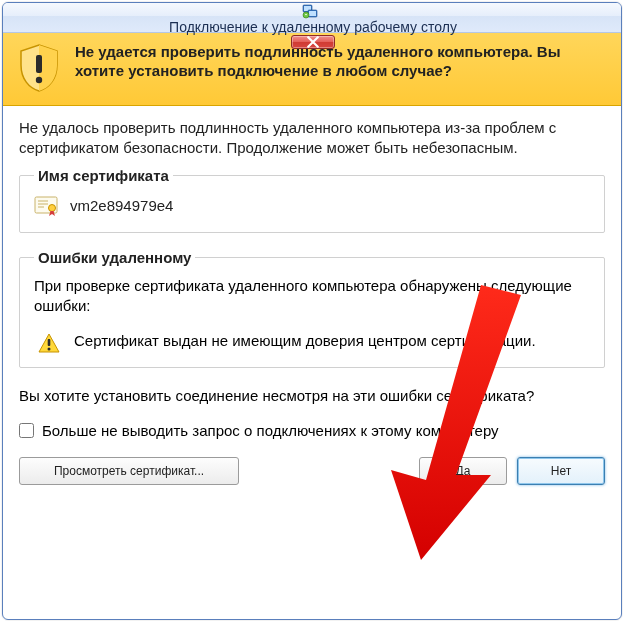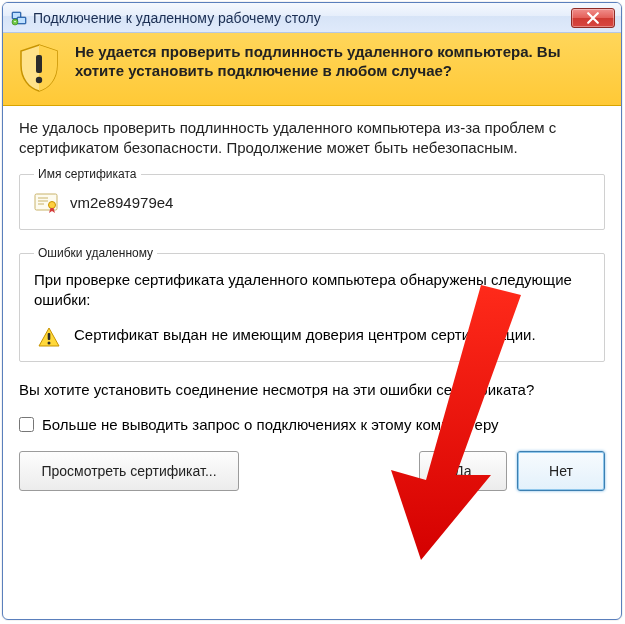--- a/index.html
+++ b/index.html
@@ -28,20 +28,21 @@
   }
   .titlebar {
     height: 30px;
     background: linear-gradient(to bottom, #f5f9fe 0%, #e6eefb 45%, #d7e4f7 46%, #dfeafb 100%);
     border-bottom: 1px solid #b5c7e5;
     display: flex;
     align-items: center;
     padding: 0 6px 0 8px;
     border-radius: 5px 5px 0 0;
     position: relative;
+    flex-direction: column;
   }
   .titlebar .app-icon {
     width: 16px; height: 16px;
     margin-right: 6px;
     position: relative;
   }
   .titlebar .title-text {
     color: #1b2e52;
     font-size: 14px;
     flex: 1;
@@ -89,21 +90,22 @@
   }
   fieldset.group {
     border: 1px solid #d0d0d0;
     border-radius: 2px;
     margin: 2px 0 14px 0;
     padding: 10px 14px 14px 14px;
   }
   fieldset.group legend {
     padding: 0 4px;
     color: #222;
-    font-size: 12px;
+    font-size: 15px;
+    font-weight: bold;
   }
   .cert-row {
     display: flex;
     gap: 12px;
   }
   .cert-icon {
     width: 24px; height: 20px;
     flex: 0 0 24px;
     margin-top: 2px;
   }
@@ -148,25 +150,25 @@
     width: 15px; height: 15px;
     margin:0;
   }
   .button-row {
     display:flex;
     align-items:center;
     gap: 10px;
   }
   .button-row .spacer { flex:1; }
   button.winbtn {
-    height: 40px;
+    height: 28px;
     min-width: 88px;
     padding: 0 14px;
     font-family: inherit;
-    font-size: 14px;
+    font-size: 12px;
     background: linear-gradient(to bottom, #fdfdfd 0%, #ececec 100%);
     border: 1px solid #9b9b9b;
     border-radius: 3px;
     color: #222;
   }
   button.winbtn.view { min-width: 220px; text-align:center;}
   button.winbtn.default {
     border: 1px solid #3c7fb1;
     box-shadow: 0 0 0 1px #8fc7ec inset, 0 0 3px #7ab7e5;
     background: linear-gradient(to bottom, #f7fbfe 0%, #e3f1fb 100%);

